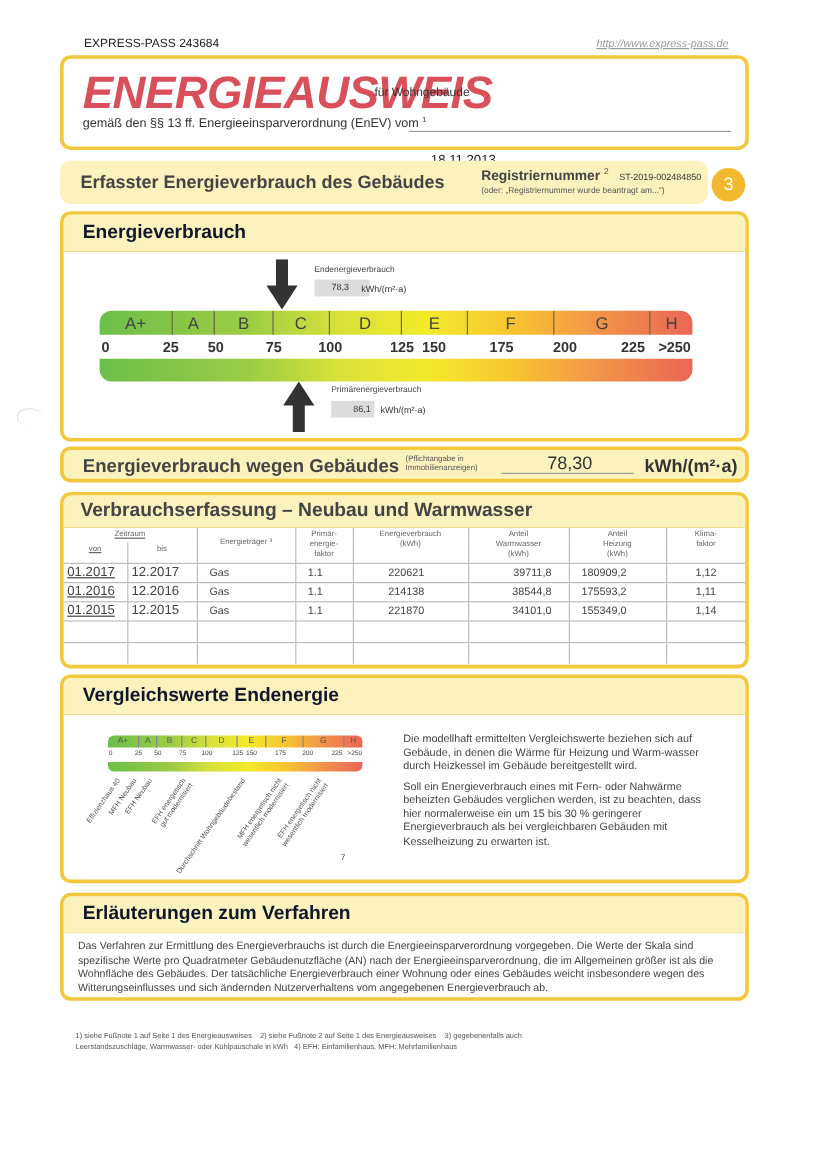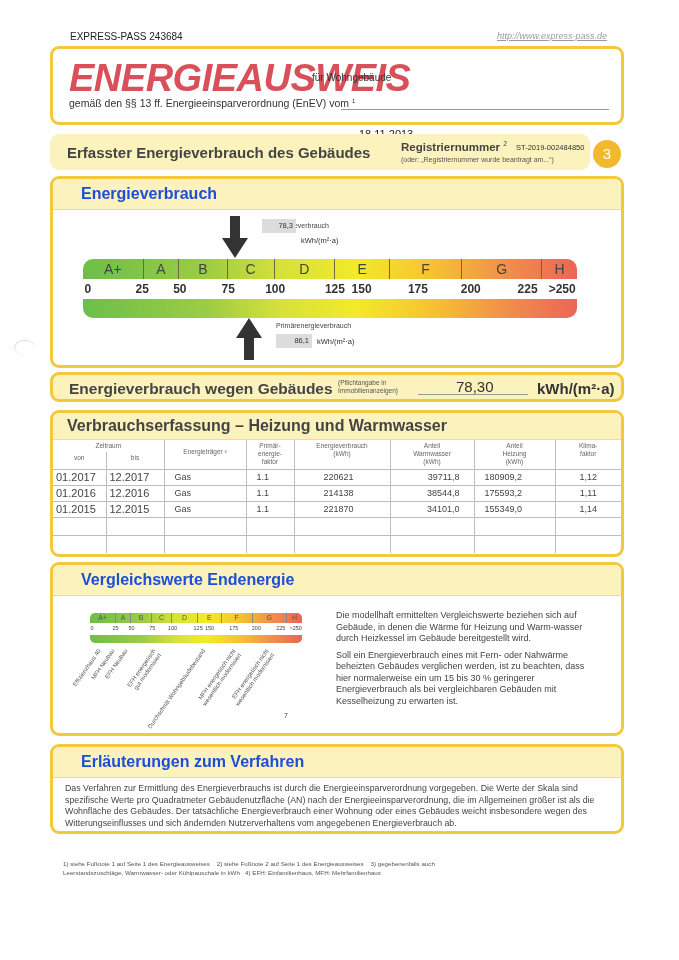--- a/index.html
+++ b/index.html
@@ -24,21 +24,21 @@
   .erfasst-title { position: absolute; left: 17px; top: 10px; font-size: 15px; font-weight: bold; color: #444; }
   .reg-label { position: absolute; left: 351px; top: 6px; font-size: 11.5px; font-weight: bold; color: #444; }
   .reg-sup { font-size: 7px; vertical-align: super; font-weight: normal; }
   .reg-num { position: absolute; left: 466px; top: 9px; font-size: 7.5px; color: #333; }
   .reg-sub { position: absolute; left: 351px; top: 22px; font-size: 7px; color: #555; }
   .circle3 { position: absolute; left: 593px; top: 140px; width: 28px; height: 28px; border-radius: 50%; background: #f3b92e; color: #fff; font-size: 15px; text-align: center; line-height: 28px; }
 
   
   #ev-box { left: 50px; top: 176px; width: 574px; height: 192px; }
   #ev-box .box-head { height: 30px; }
-  .sec-title { position: absolute; left: 28px; top: 6px; font-size: 16px; font-weight: bold; color: #1d4ed8; }
+  .sec-title { position: absolute; left: 16px; top: 6px; font-size: 16px; font-weight: bold; color: #0f172a; }
 
   .arrow-down { position: absolute; left: 222px; top: 216px; }
   .arrow-up { position: absolute; left: 236px; top: 318px; }
   .lbl-small { position: absolute; font-size: 7px; color: #444; }
   .valbox { position: absolute; background: #dcdcdc; font-size: 7.5px; text-align: right; padding-right: 3px; box-sizing: border-box; height: 14px; line-height: 14px; color: #333; }
   .unit-small { position: absolute; font-size: 7.5px; color: #333; }
 
   .scale-bar { position: absolute; left: 83px; top: 259px; width: 494px; height: 20px; border-radius: 10px 10px 0 0; overflow: hidden; display: flex; background: linear-gradient(to right, #6cbf4a 0%, #9ccc44 25%, #d6e13a 40%, #f3ea2a 55%, #f7c431 70%, #f2914a 85%, #ea6656 100%); }
   .scale-seg { height: 20px; border-right: 1px solid #6a6a45; box-sizing: border-box; text-align: center; font-size: 14px; line-height: 20px; color: #444; }
   .scale-seg:last-child { border-right: none; }
@@ -62,21 +62,21 @@
   table.vt td, table.vt th { border: 1px solid #bdbdbd; padding: 0; color: #444; }
   table.vt th { font-weight: normal; font-size: 6.5px; color: #666; line-height: 8px; vertical-align: top; padding-top: 2px; }
   table.vt tr { height: 16px; }
   table.vt tr.hrow1 { height: 12px; }
   table.vt tr.hrow2 { height: 17px; }
   table.vt td.big { font-size: 11px; padding-left: 3px; }
   table.vt td.c { text-align: center; }
   table.vt td.r { text-align: right; padding-right: 36px; }
   table.vt td.l { padding-left: 10px; }
   table.vt tr:first-child th, table.vt tr:first-child td { border-top: none; }
-  table.vt td:first-child, table.vt th:first-child { border-left: none; }
+  table.vt td:first-child, table.vt th:first-child { border-left: none; text-decoration: underline; }
   table.vt td:last-child, table.vt th:last-child { border-right: none; }
   table.vt tr:last-child td { border-bottom: none; }
 
   
   #vgl-box { left: 50px; top: 562px; width: 574px; height: 174px; }
   #vgl-box .box-head { height: 30px; }
   .mini-bar { position: absolute; left: 90px; top: 613px; width: 212px; height: 10px; display: flex; border-radius: 5px 5px 0 0; overflow: hidden; background: linear-gradient(to right, #6cbf4a 0%, #9ccc44 25%, #d6e13a 40%, #f3ea2a 55%, #f7c431 70%, #f2914a 85%, #ea6656 100%); }
   .mini-seg { height: 10px; border-right: 1px solid #888; box-sizing: border-box; text-align: center; font-size: 7px; line-height: 10px; color: #555; }
   .mini-seg:last-child { border-right: none; }
   .mini-ticks { position: absolute; left: 90px; top: 625px; width: 212px; height: 10px; }
@@ -120,21 +120,21 @@
 <div class="box" id="ev-box">
   <div class="box-head">
     <div class="sec-title">Energieverbrauch</div>
   </div>
 </div>
 
 <svg class="arrow-down" width="26" height="42">
   <polygon points="8,0 18,0 18,22 26,22 13,42 0,22 8,22" fill="#333"></polygon>
 </svg>
 <div class="lbl-small" style="left:262px;top:222px;">Endenergieverbrauch</div>
-<div class="valbox" style="left:262px;top:219px;width:34px;">78,3</div>
+<div class="valbox" style="left:262px;top:233px;width:46px;text-align:center;">78,3</div>
 <div class="unit-small" style="left:301px;top:236px;">kWh/(m²·a)</div>
 
 <div class="scale-bar" id="scaleBar">
     <div class="scale-seg" style="width: 12.3%;">A+</div>
     <div class="scale-seg" style="width: 7.2%;">A</div>
     <div class="scale-seg" style="width: 9.8%;">B</div>
     <div class="scale-seg" style="width: 9.5%;">C</div>
     <div class="scale-seg" style="width: 12.2%;">D</div>
     <div class="scale-seg" style="width: 11.2%;">E</div>
     <div class="scale-seg" style="width: 14.5%;">F</div>
@@ -166,21 +166,21 @@
 <div class="box" id="dieses-box">
   <div class="dieses-title">Energieverbrauch wegen Gebäudes</div>
   <div class="pflicht" style="width:75px;">(Pflichtangabe in Immobilienanzeigen)</div>
   <div class="dieses-line"></div>
   <div class="dieses-val">78,30</div>
   <div class="dieses-unit">kWh/(m²·a)</div>
 </div>
 
 <div class="box" id="tab-box">
   <div class="box-head">
-    <div class="tab-title">Verbrauchserfassung – Heizung und Warmwasser</div>
+    <div class="tab-title">Verbrauchserfassung – Neubau und Warmwasser</div>
   </div>
   <table class="vt">
     <colgroup>
       <col style="width:53px">
         <col style="width:58px">
         <col style="width:82px">
         <col style="width:48px">
         <col style="width:96px">
         <col style="width:84px">
         <col style="width:81px">

